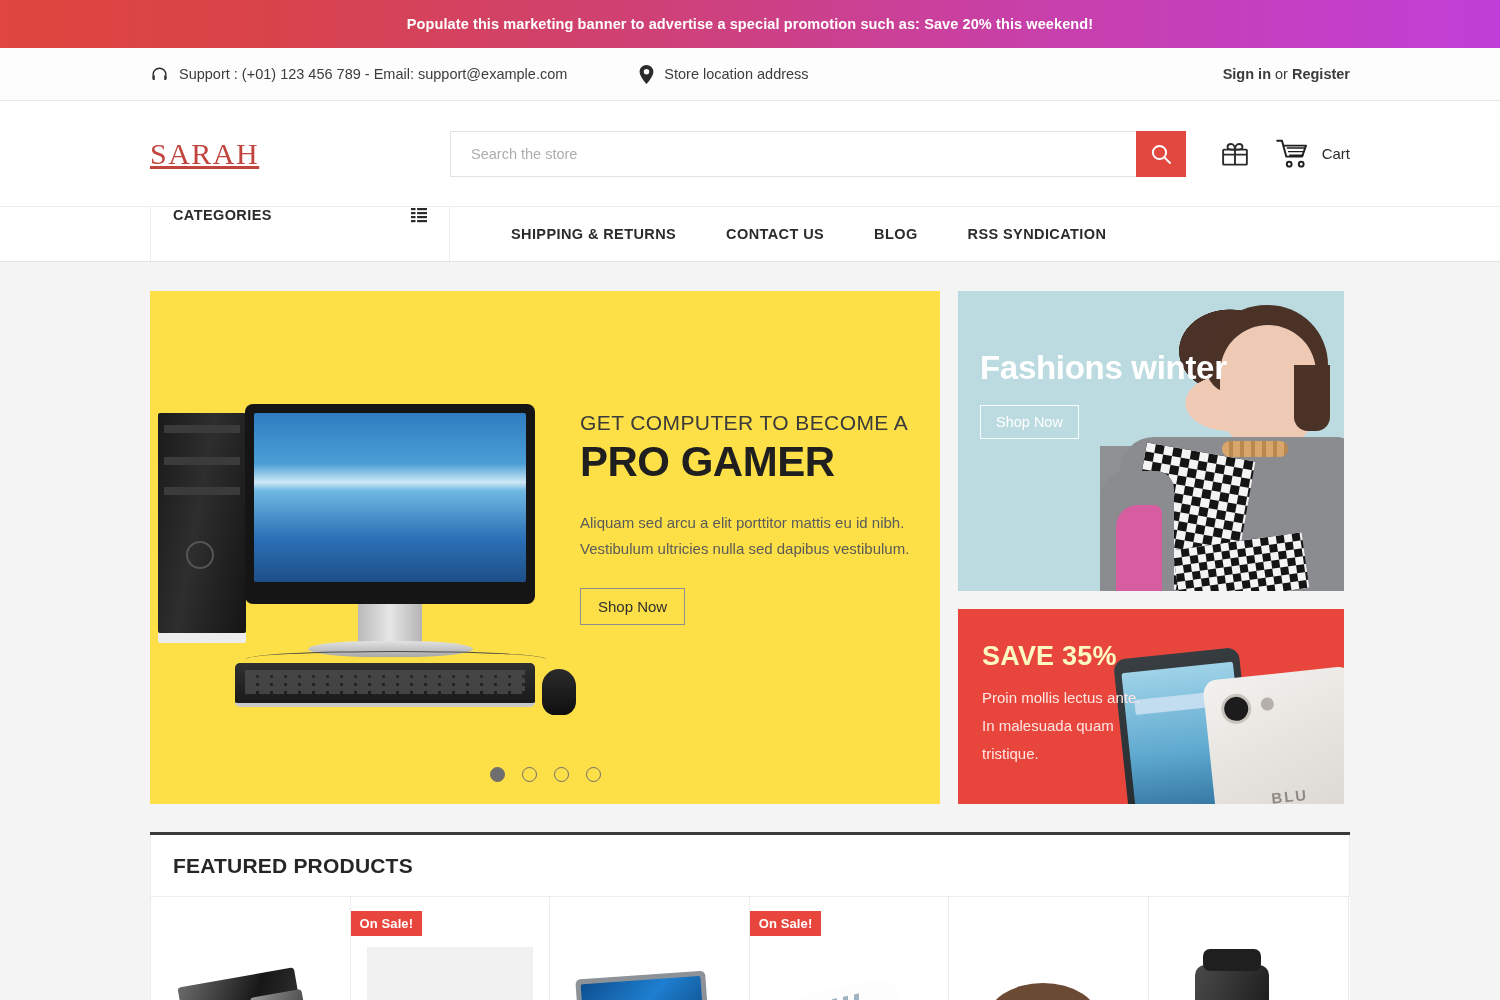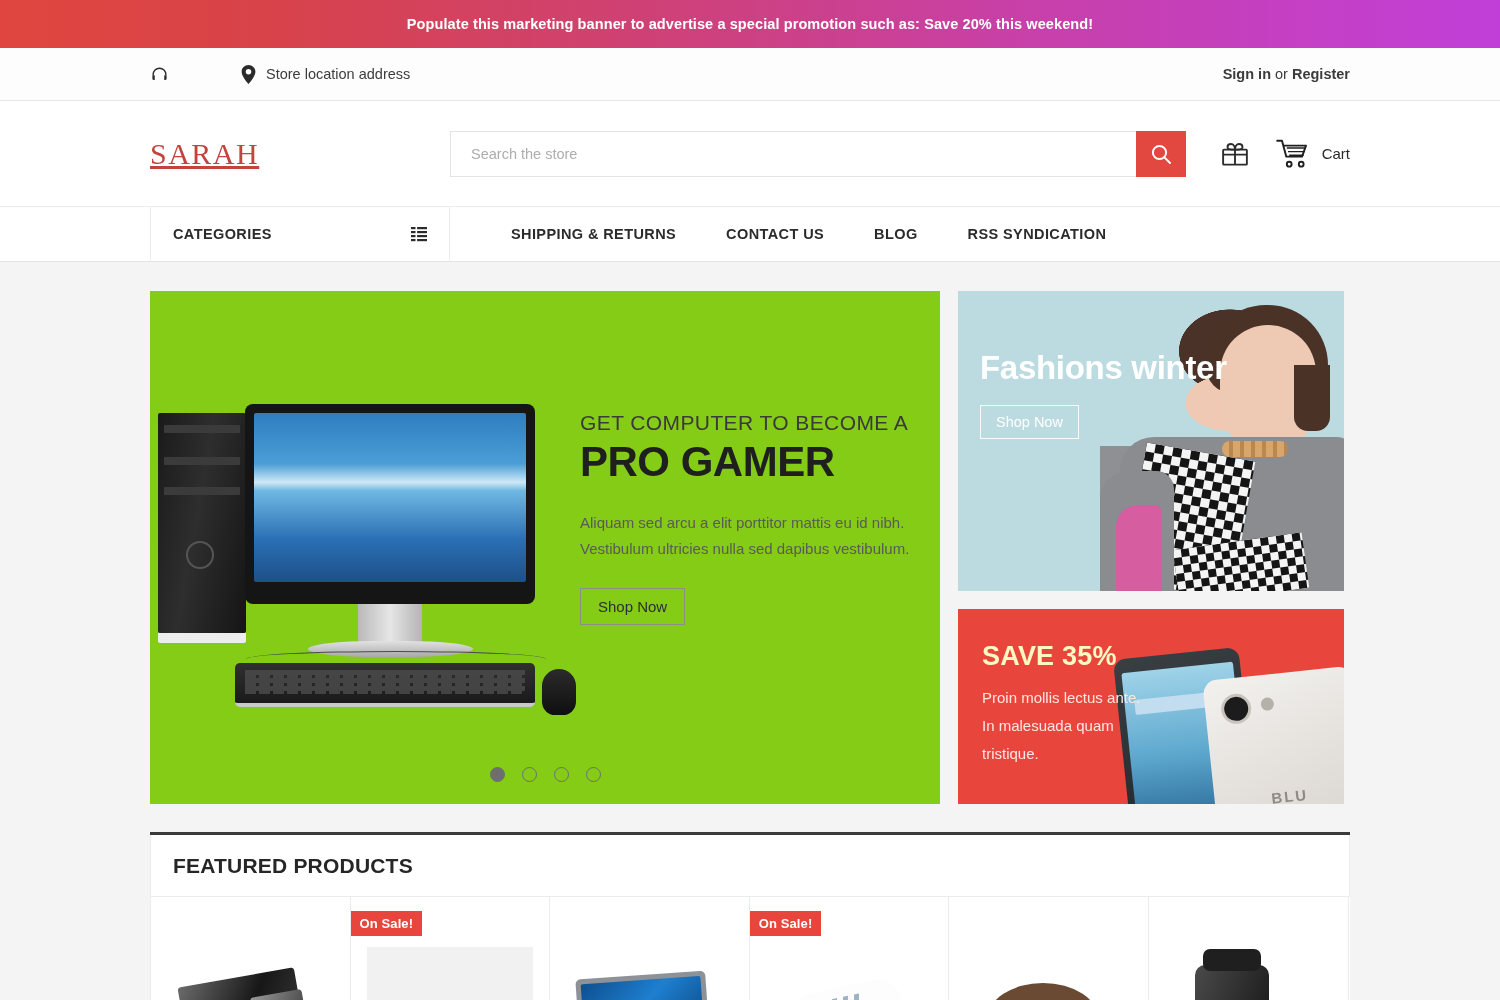--- a/index.html
+++ b/index.html
@@ -60,36 +60,36 @@
     display: flex; align-items: center; justify-content: center;
   }
   .header-icons { display: flex; align-items: center; gap: 26px; margin-left: 34px; }
   .cart-link { display: flex; align-items: center; gap: 10px; color: #2b2b2b;
                font-size: 15px; text-decoration: none; }
 
   
   .navbar { height: 55px; background: #fff; border-bottom: 1px solid #e4e4e4; }
   .navbar-inner { width: 1200px; margin: 0 auto; display: flex; align-items: stretch; height: 100%; }
   .cat-btn {
-    width: 300px; display: flex; align-items: center; justify-content: space-between;
+    width: 300px; display: flex; align-items: flex-start; justify-content: space-between;
     padding: 0 22px 0 22px; border-left: 1px solid #ececec; border-right: 1px solid #ececec;
     font-size: 14.5px; font-weight: bold; letter-spacing: .4px; color: #2b2b2b; cursor: pointer;
   }
   .nav-links { display: flex; align-items: center; padding-left: 40px; gap: 8px; }
   .nav-link {
     padding: 0 21px; font-size: 14.5px; font-weight: bold; letter-spacing: .4px;
     color: #2b2b2b; text-decoration: none; line-height: 55px;
   }
 
   
   .content { width: 1200px; margin: 0 auto; padding-top: 29px; }
   .hero-row { display: flex; gap: 18px; }
 
   .slider {
-    width: 790px; height: 513px; background: #84cc16; position: relative; overflow: hidden;
+    width: 790px; height: 513px; background: #fde047; position: relative; overflow: hidden;
   }
   .slide-text { position: absolute; left: 430px; top: 120px; width: 330px; }
   .slide-kicker { font-size: 21px; letter-spacing: .4px; color: #3a3a3a; }
   .slide-title { font-size: 42px; font-weight: bold; color: #1f1f1f; letter-spacing: -.5px; margin-top: 3px; }
   .slide-desc { font-size: 15px; line-height: 26px; color: #5a5a5a; margin-top: 24px; }
   .slide-btn {
     display: inline-block; margin-top: 26px; padding: 9px 17px;
     border: 1px solid #8d8d8d; background: transparent; color: #2e2e2e;
     font-size: 15px; cursor: pointer; font-family: "Liberation Sans", sans-serif;
   }
@@ -247,20 +247,21 @@
   <div class="topbar-inner">
 
     <div class="topbar-item topbar-support">
       <span class="ico">
         <svg width="19" height="19" viewBox="0 0 24 24" fill="none" stroke="#2b2b2b" stroke-width="1.8">
           <path d="M4 13v-1a8 8 0 0 1 16 0v1"></path>
           <path d="M4 13h2v6H5a2 2 0 0 1-2-2v-4z" fill="#2b2b2b" stroke="none"></path>
           <path d="M20 13h-2v6h1a2 2 0 0 0 2-2v-4z" fill="#2b2b2b" stroke="none"></path>
         </svg>
       </span>
+      <span>Support : (+01) 123 456 789 - Email: support@example.com</span>
     </div>
 
     <div class="topbar-item">
       <span class="ico">
         <svg width="15" height="19" viewBox="0 0 16 22" fill="#2b2b2b">
           <path d="M8 0C3.6 0 0 3.5 0 7.8 0 13.6 8 22 8 22s8-8.4 8-14.2C16 3.5 12.4 0 8 0zm0 11a3.2 3.2 0 1 1 0-6.4A3.2 3.2 0 0 1 8 11z"></path>
         </svg>
       </span>
       <span>Store location address</span>
     </div>

